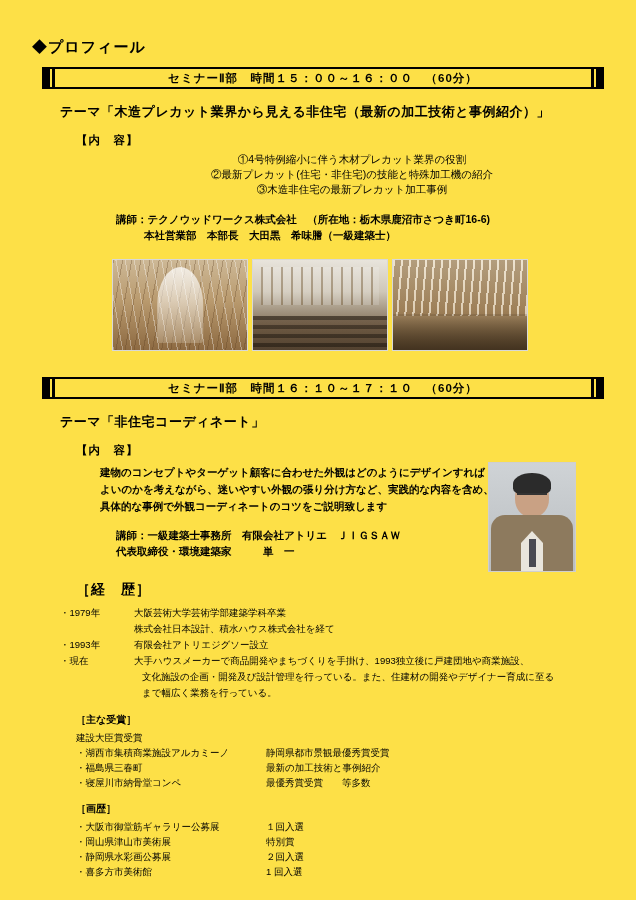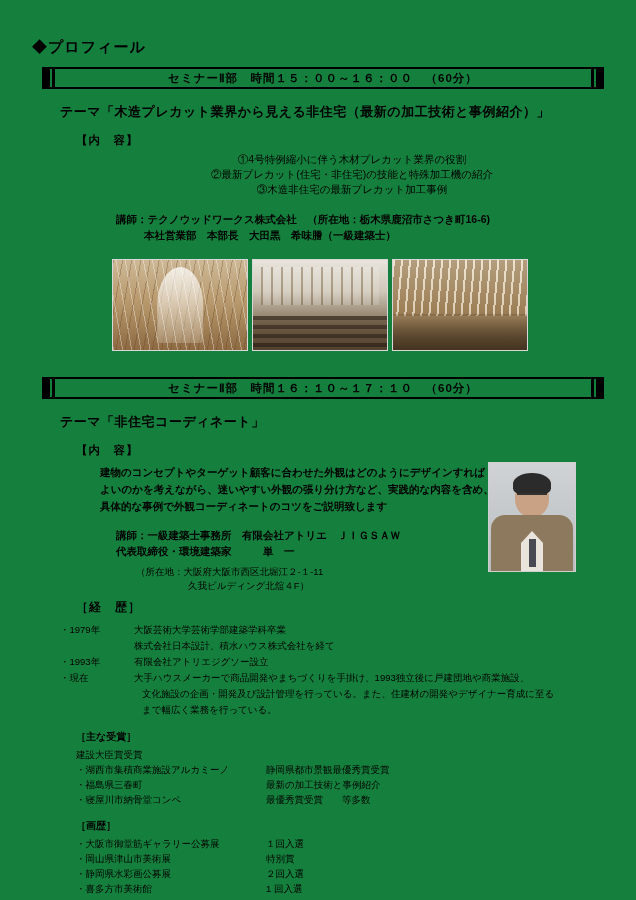--- a/index.html
+++ b/index.html
@@ -8,21 +8,21 @@
     background: #ffffff;
   }
   body {
     font-family: "Liberation Sans", sans-serif;
     color: #000000;
   }
   .page {
     position: relative;
     width: 636px;
     height: 900px;
-    background: #15803d;
+    background: #fde047;
     box-sizing: border-box;
     padding: 0;
     overflow: hidden;
   }
   .inner {
     position: absolute;
     left: 32px;
     top: 38px;
     width: 572px;
   }
@@ -250,22 +250,22 @@
   .portrait .tie {
     position: absolute;
     left: 50%;
     bottom: 4px;
     width: 7px;
     height: 28px;
     margin-left: -3.5px;
     background: #4a4a52;
   }
   .keireki-head {
-    margin: 6px 0 0 44px;
-    font-size: 12px;
+    margin: 22px 0 0 44px;
+    font-size: 14px;
     font-weight: bold;
     letter-spacing: 1px;
   }
   .keireki {
     margin: 6px 0 0 28px;
     font-size: 9.5px;
     line-height: 16px;
   }
   .keireki .row {
     display: flex;
@@ -360,24 +360,20 @@
         <div>建物のコンセプトやターゲット顧客に合わせた外観はどのようにデザインすれば</div>
         <div>よいのかを考えながら、迷いやすい外観の張り分け方など、実践的な内容を含め、</div>
         <div>具体的な事例で外観コーディネートのコツをご説明致します</div>
       </div>
 
       <div class="lecturer2">
         <div>講師：一級建築士事務所　有限会社アトリエ　ＪＩＧＳＡＷ</div>
         <div class="sub">代表取締役・環境建築家　　　単　一</div>
       </div>
 
-      <div class="addr">
-        <div>（所在地：大阪府大阪市西区北堀江２-１-11</div>
-        <div class="l2">久我ビルディング北舘４F）</div>
-      </div>
 
       <div class="keireki-head">［経　歴］</div>
       <div class="keireki">
         <div class="row">
           <span class="yr">・<span>1979年</span></span>
           <span class="txt">大阪芸術大学芸術学部建築学科卒業</span>
         </div>
         <div class="row indent">
           <span class="txt">株式会社日本設計、積水ハウス株式会社を経て</span>
         </div>

